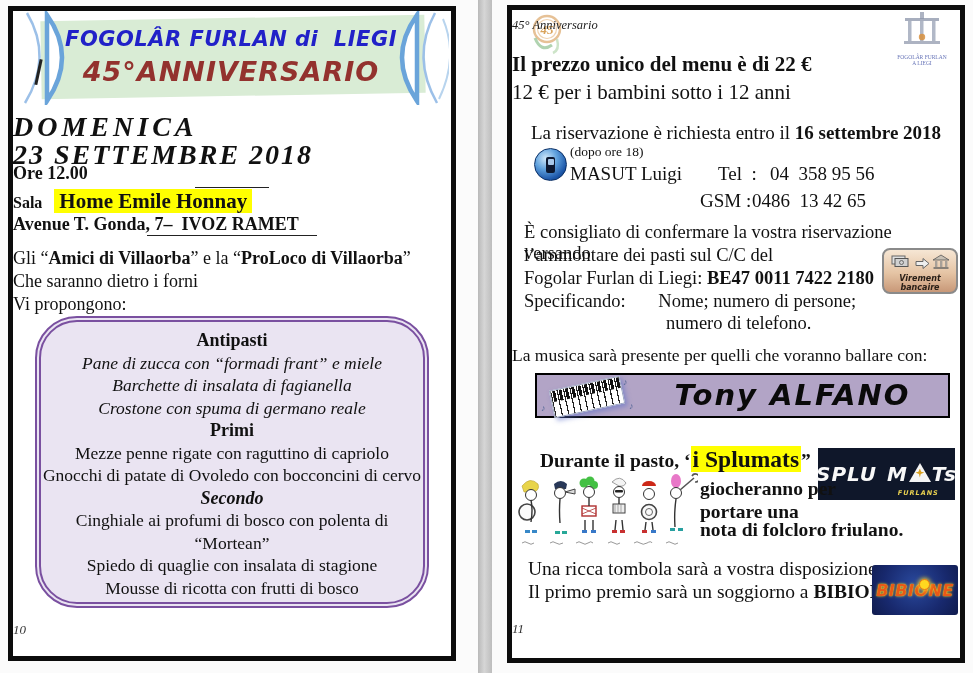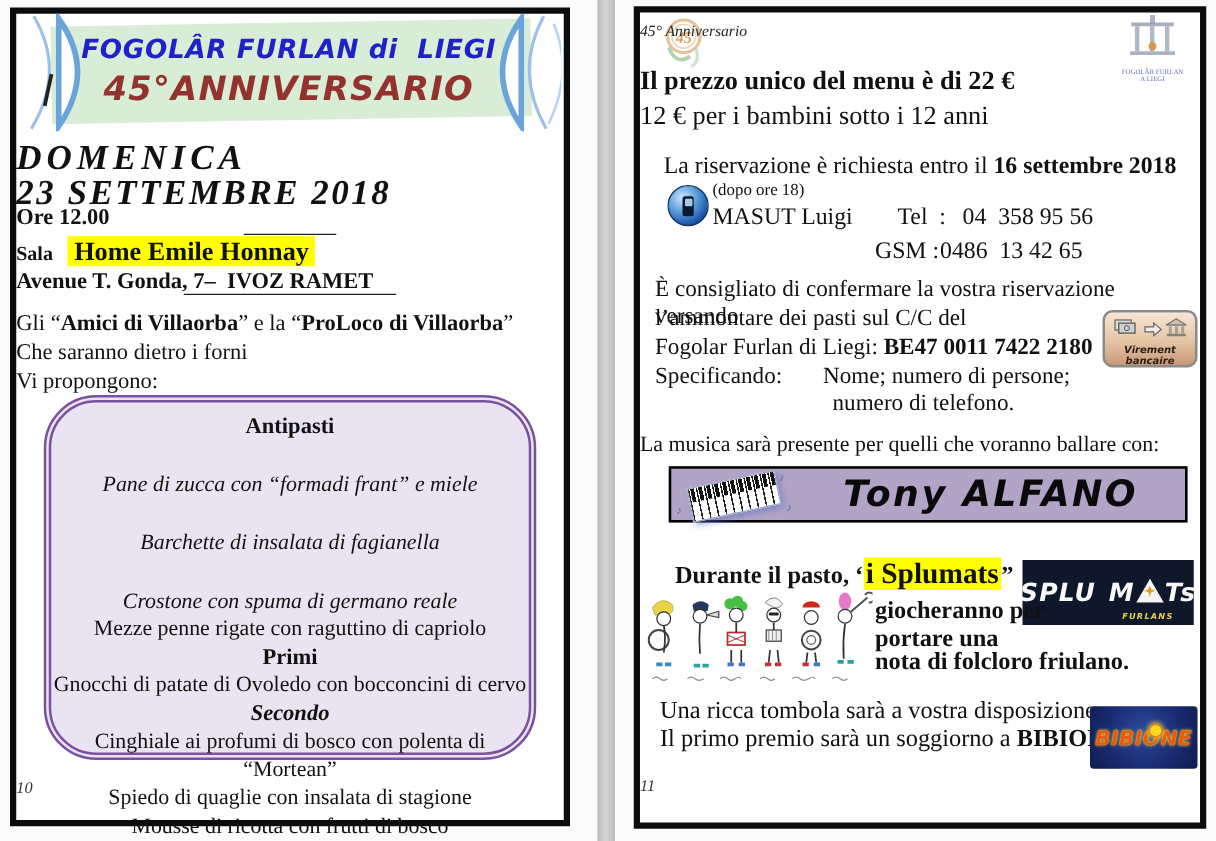--- a/index.html
+++ b/index.html
@@ -36,21 +36,21 @@
   .hosts1{top:237px;font-size:18px;}
   .hosts1 b{font-size:18px;}
   .hosts2{top:260px;font-size:18px;}
   .hosts3{top:283px;font-size:18px;}
   .menu-box{left:22px;top:305px;width:394px;height:292px;background:#eae4f2;
     border:6px double #7a50a0;border-radius:42px;box-sizing:border-box;
     padding-top:7px;text-align:center;}
   .mline{line-height:22.5px;font-size:17.5px;}
   .m-head{font-weight:bold;font-size:18px;}
   .m-headit{font-weight:bold;font-style:italic;font-size:18px;}
-  .m-it{font-style:italic;margin-top:24px;}
+  .m-it{font-style:italic;}
   .pgnum{top:611px;font-size:13px;font-style:italic;color:#333;}
 
   
   .rp-header{top:8px;font-size:12.5px;font-style:italic;color:#222;}
   .badge45{left:16px;top:2px;}
   .crest{right:10px;top:0px;width:56px;text-align:center;}
   .crest-cap{font-size:5.5px;line-height:6px;color:#4a5aaa;opacity:.85;}
   .price1{top:42px;font-size:21px;font-weight:bold;}
   .price2{top:70px;font-size:21px;}
   .resv{top:112px;font-size:19px;margin-left:19px;}
@@ -160,22 +160,22 @@
       <span>Gli “</span><b>Amici di Villaorba</b><span>” e la “</span><b>ProLoco di Villaorba</b><span>”</span>
     </div>
     <div class="abs ctr hosts2">Che saranno dietro i forni</div>
     <div class="abs ctr hosts3">Vi propongono:</div>
 
     <div class="abs menu-box">
       <div class="mline m-head">Antipasti</div>
       <div class="mline m-it">Pane di zucca con “formadi frant” e miele</div>
       <div class="mline m-it">Barchette di insalata di fagianella</div>
       <div class="mline m-it">Crostone con spuma di germano reale</div>
+      <div class="mline m-head">Primi</div>
       <div class="mline">Mezze penne rigate con raguttino di capriolo</div>
-      <div class="mline m-head">Primi</div>
       <div class="mline">Gnocchi di patate di Ovoledo con bocconcini di cervo</div>
       <div class="mline m-headit">Secondo</div>
       <div class="mline">Cinghiale ai profumi di bosco con polenta di “Mortean”</div>
       <div class="mline">Spiedo di quaglie con insalata di stagione</div>
       <div class="mline">Mousse di ricotta con frutti di bosco</div>
     </div>
 
     <div class="abs ctr pgnum">10</div>
   </div>
 

